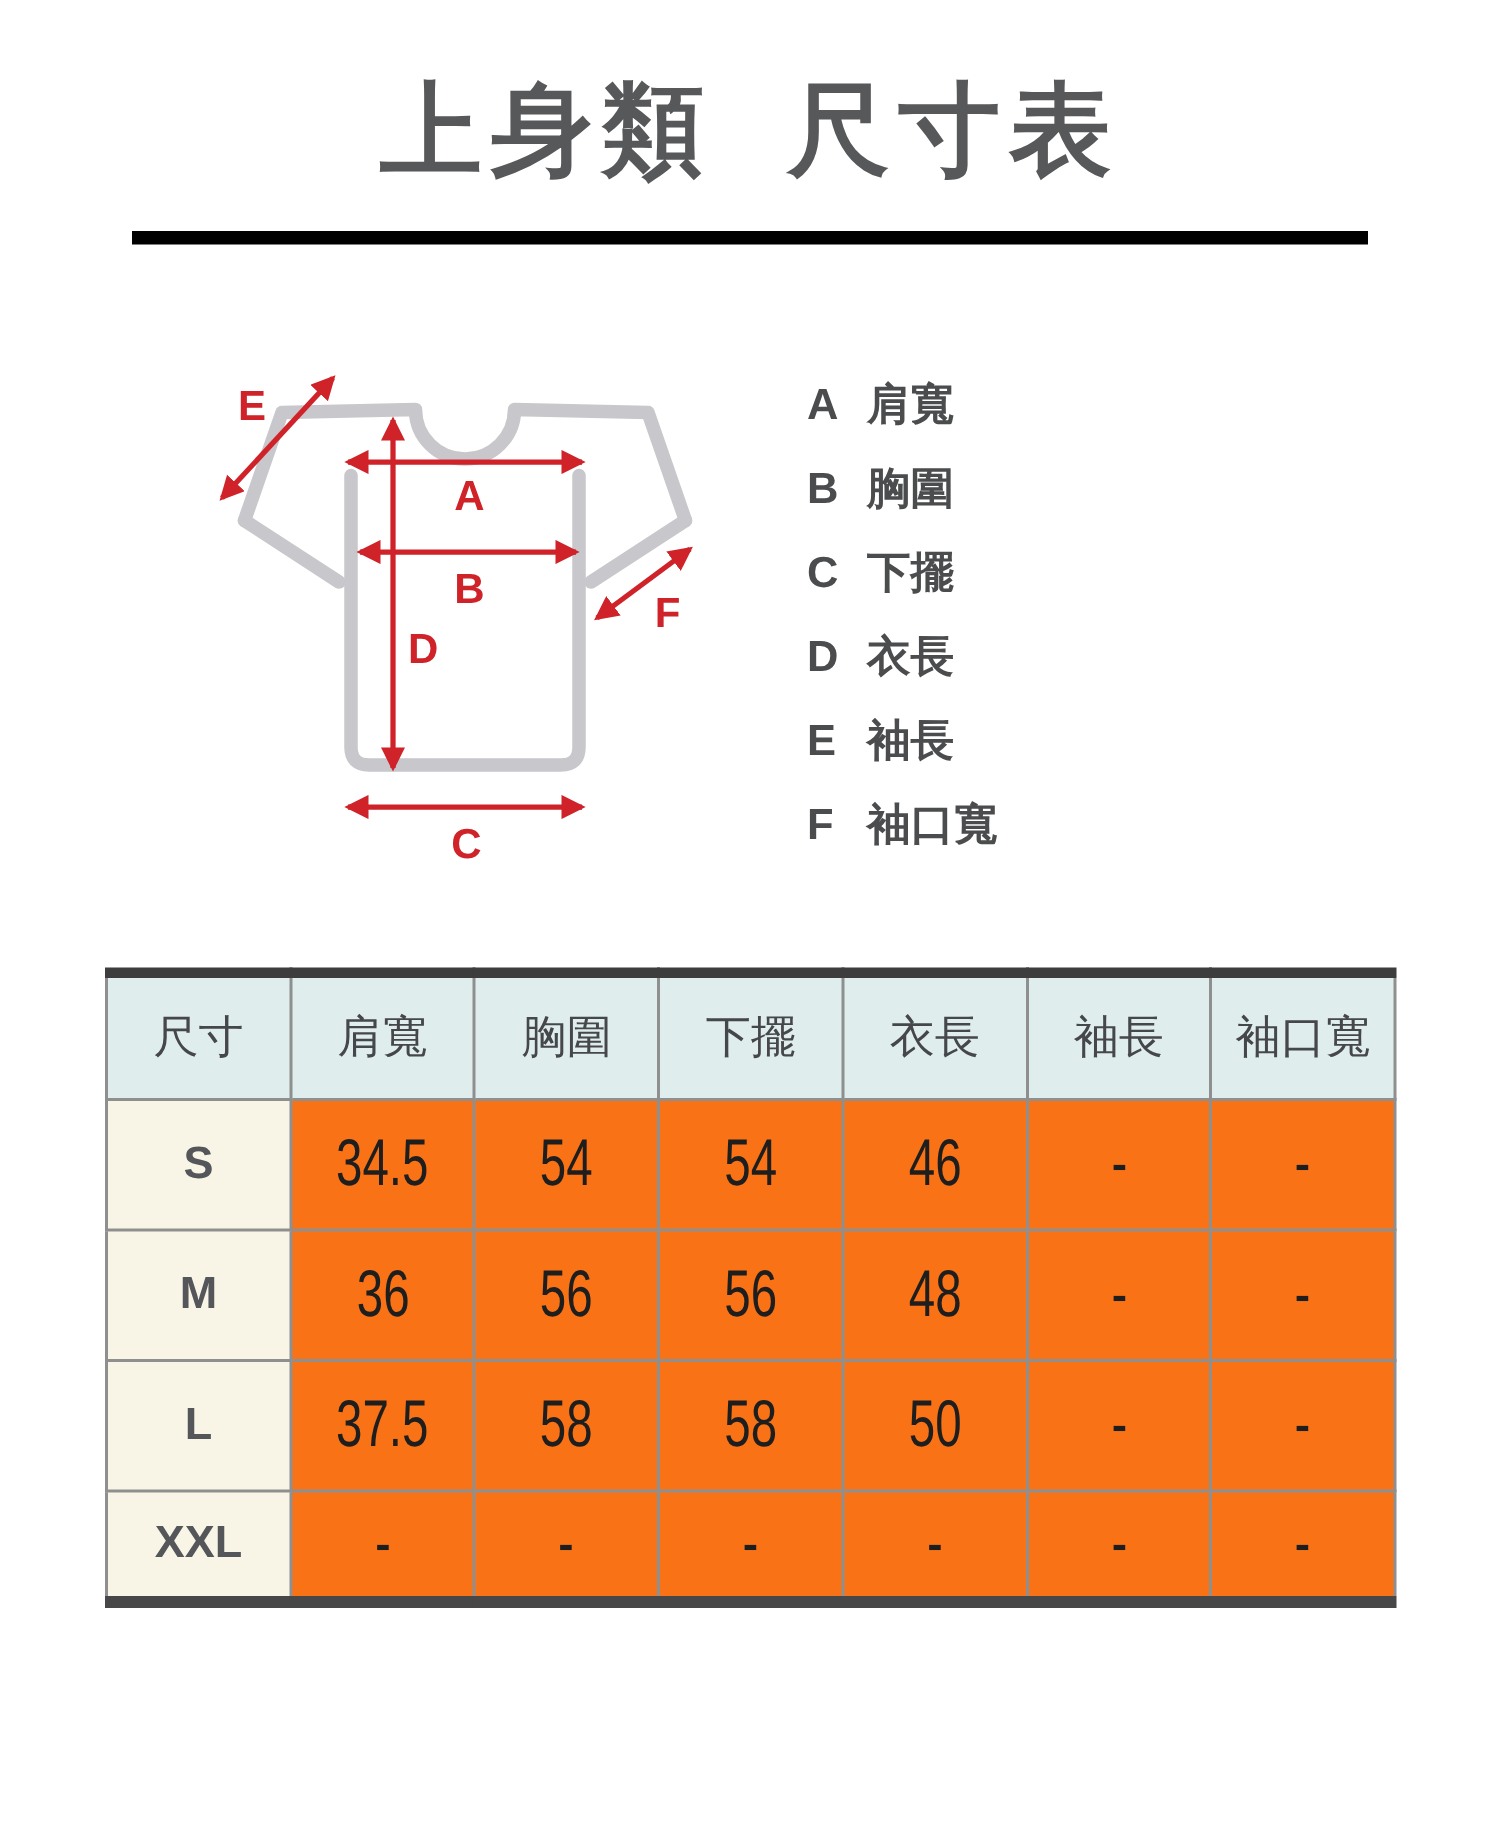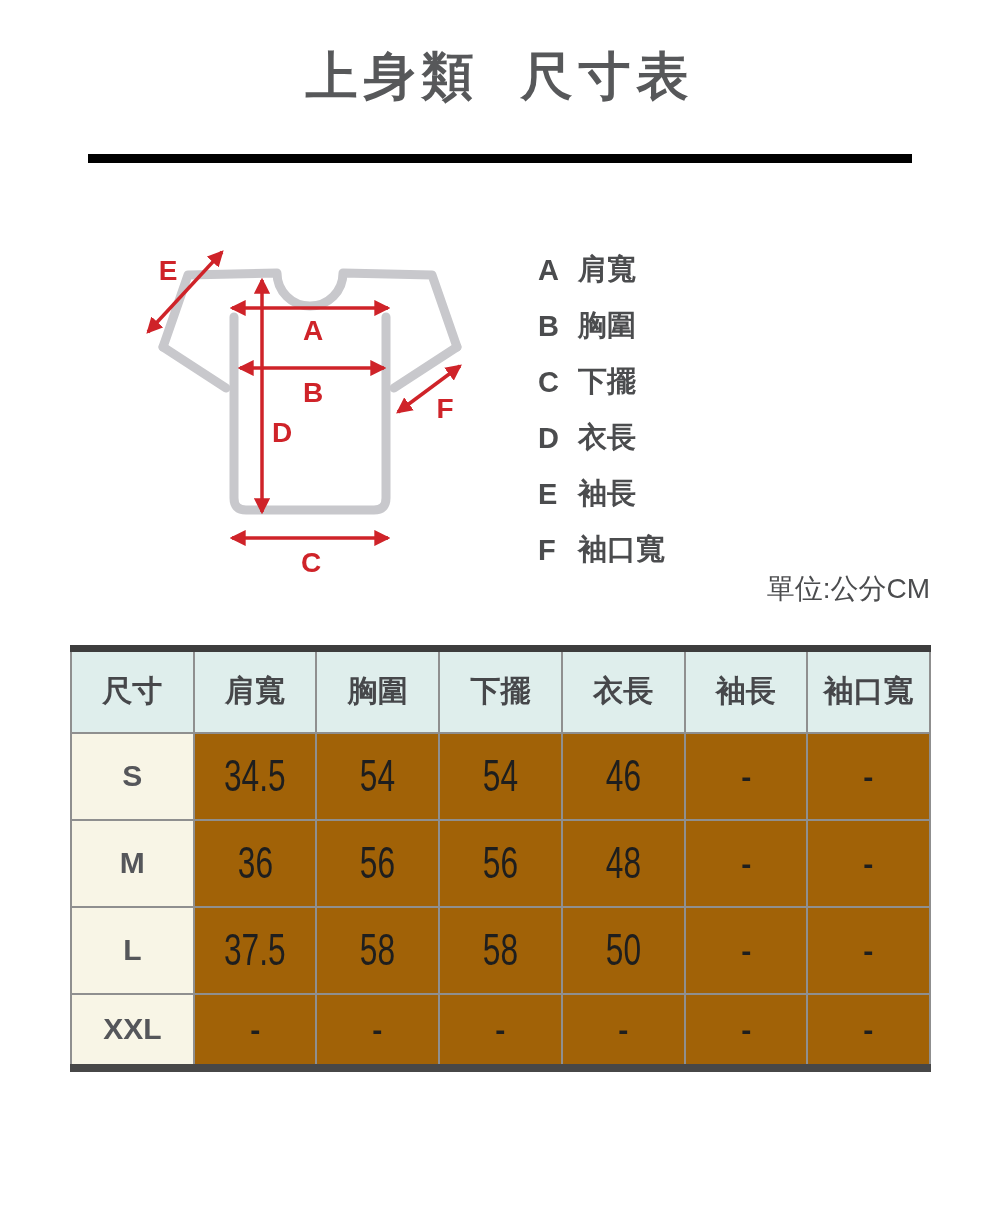--- a/index.html
+++ b/index.html
@@ -20,21 +20,21 @@
     position:relative;
     width:1000px;
     height:1225px;
     background:#ffffff;
     overflow:hidden;
   }
   .title{
     position:absolute;
     top:42px; left:0; right:0;
     text-align:center;
-    font-size:52px;
+    font-size:68px;
     font-weight:900;
     letter-spacing:6px;
     color:var(--title-gray);
     white-space:pre;
   }
   .title-underline{
     position:absolute;
     top:154px; left:88px;
     width:824px; height:9px;
     background:#000000;
@@ -75,29 +75,29 @@
     table-layout:fixed;
     border-left:2px solid var(--border-light);
     border-right:2px solid var(--border-light);
     border-top:7px solid var(--border-dark);
     border-bottom:8px solid #474747;
   }
   .size-table th{
     height:84px;
     background:var(--header-bg);
     font-size:30px;
-    font-weight:bold;
+    font-weight:normal;
     color:#46474a;
     text-align:center;
     vertical-align:middle;
     border:2px solid var(--border-light);
   }
   .size-table td{
     height:87px;
-    background:#a16207;
+    background:#f97316;
     text-align:center;
     vertical-align:middle;
     border:2px solid var(--border-light);
   }
   .size-table tr:last-child td{height:74px;margin-top:10px;}
   .size-table td.size-cell{
     background:var(--size-col-bg);
     font-size:30px;
     font-weight:bold;
     color:#55565a;
@@ -176,21 +176,20 @@
       <div class="legend-item">
         <span class="legend-key">E</span>
         <span class="legend-label">袖長</span>
       </div>
       <div class="legend-item">
         <span class="legend-key">F</span>
         <span class="legend-label">袖口寬</span>
       </div>
     </div>
 
-  <div class="unit-note">單位:公分CM</div>
 
   <table class="size-table">
     <thead>
       <tr id="thead-row">
           <th>尺寸</th>
           <th>肩寬</th>
           <th>胸圍</th>
           <th>下擺</th>
           <th>衣長</th>
           <th>袖長</th>

